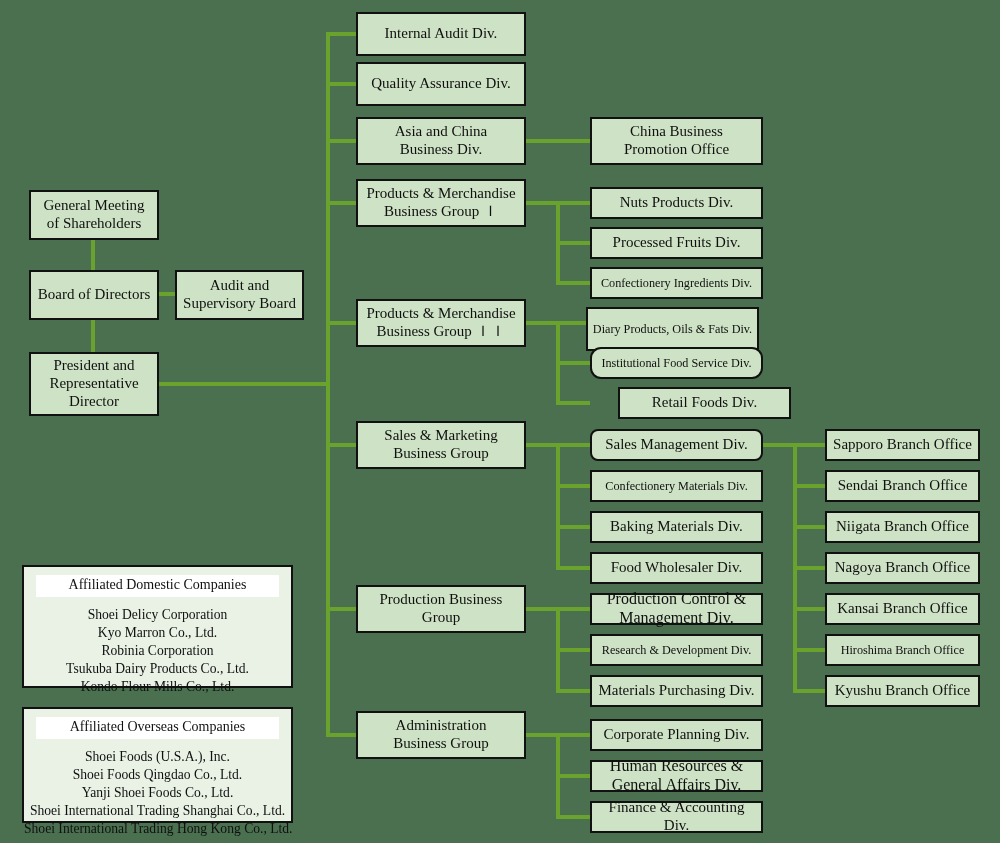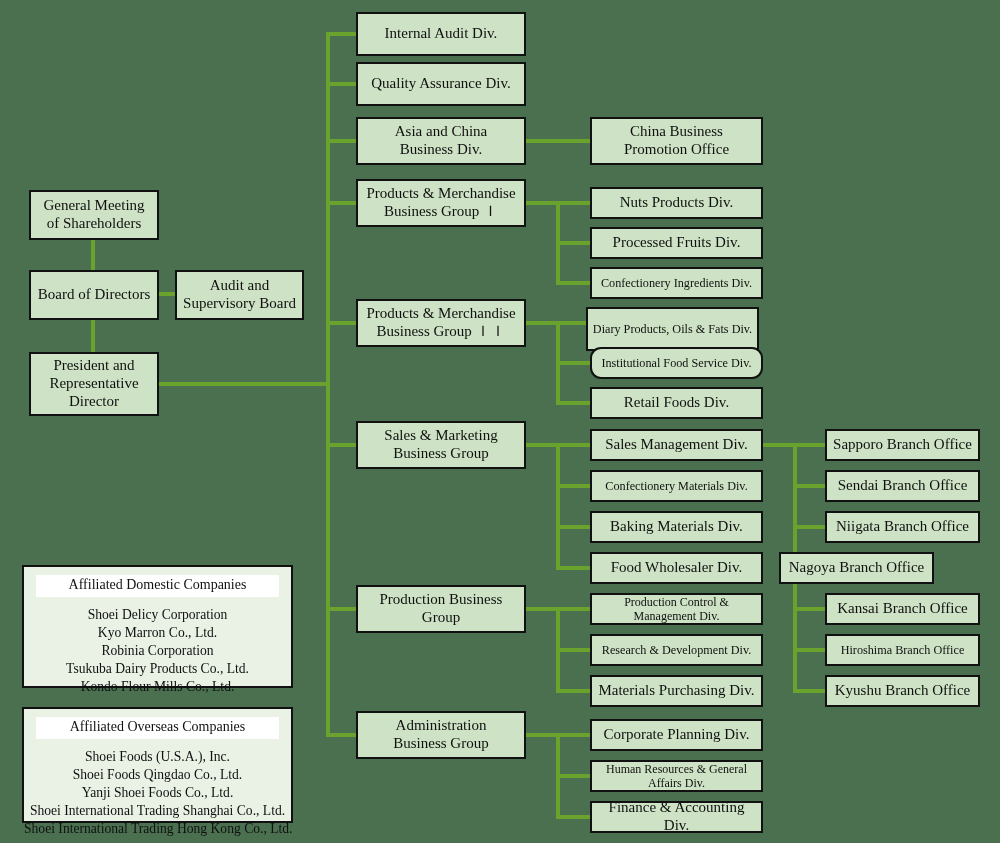--- a/index.html
+++ b/index.html
@@ -20,21 +20,21 @@
     align-items:center;
     justify-content:center;
     text-align:center;
     color:#101010;
     font-size:15px;
     line-height:1.18;
     padding:2px 4px;
     z-index:3;
   }
   .box.sm{font-size:12.2px;}
-  .box.xs{font-size:12px;}
+  .box.xs{font-size:16px;}
 
   .line{
     position:absolute;
     background:#6aa22e;
     z-index:1;
   }
 
   .panel{
     position:absolute;
     background:#eaf2e6;
@@ -220,25 +220,25 @@
   <div class="box sm" style="left:590px;top:267px;width:173px;height:32px;">
     <span>Confectionery Ingredients Div.</span>
   </div>
 
   <div class="box sm" style="left:586px;top:307px;width:173px;height:44px;">
     <span>Diary Products, Oils &amp; Fats Div.</span>
   </div>
   <div class="box sm" style="left:590px;top:347px;width:173px;height:32px;border-radius:11px;">
     <span>Institutional Food Service Div.</span>
   </div>
-  <div class="box" style="left:590px;top:387px;width:173px;height:32px;justify-content:center;">
+  <div class="box" style="left:618px;top:387px;width:173px;height:32px;justify-content:center;">
     <span>Retail Foods Div.</span>
   </div>
 
-  <div class="box" style="left:590px;top:429px;width:173px;height:32px;">
+  <div class="box" style="left:590px;top:429px;width:173px;height:32px;border-radius:8px;">
     <span>Sales Management Div.</span>
   </div>
   <div class="box sm" style="left:590px;top:470px;width:173px;height:32px;">
     <span>Confectionery Materials Div.</span>
   </div>
   <div class="box" style="left:590px;top:511px;width:173px;height:32px;">
     <span>Baking Materials Div.</span>
   </div>
   <div class="box" style="left:590px;top:552px;width:173px;height:32px;">
     <span>Food Wholesaler Div.</span>
@@ -266,21 +266,21 @@
 
   <div class="box" style="left:825px;top:429px;width:155px;height:32px;">
     <span>Sapporo Branch Office</span>
   </div>
   <div class="box" style="left:825px;top:470px;width:155px;height:32px;">
     <span>Sendai Branch Office</span>
   </div>
   <div class="box" style="left:825px;top:511px;width:155px;height:32px;">
     <span>Niigata Branch Office</span>
   </div>
-  <div class="box" style="left:779px;top:552px;width:155px;height:32px;">
+  <div class="box" style="left:825px;top:552px;width:155px;height:32px;">
     <span>Nagoya Branch Office</span>
   </div>
   <div class="box" style="left:825px;top:593px;width:155px;height:32px;">
     <span>Kansai Branch Office</span>
   </div>
   <div class="box sm" style="left:825px;top:634px;width:155px;height:32px;">
     <span>Hiroshima Branch Office</span>
   </div>
   <div class="box" style="left:825px;top:675px;width:155px;height:32px;">
     <span>Kyushu Branch Office</span>

